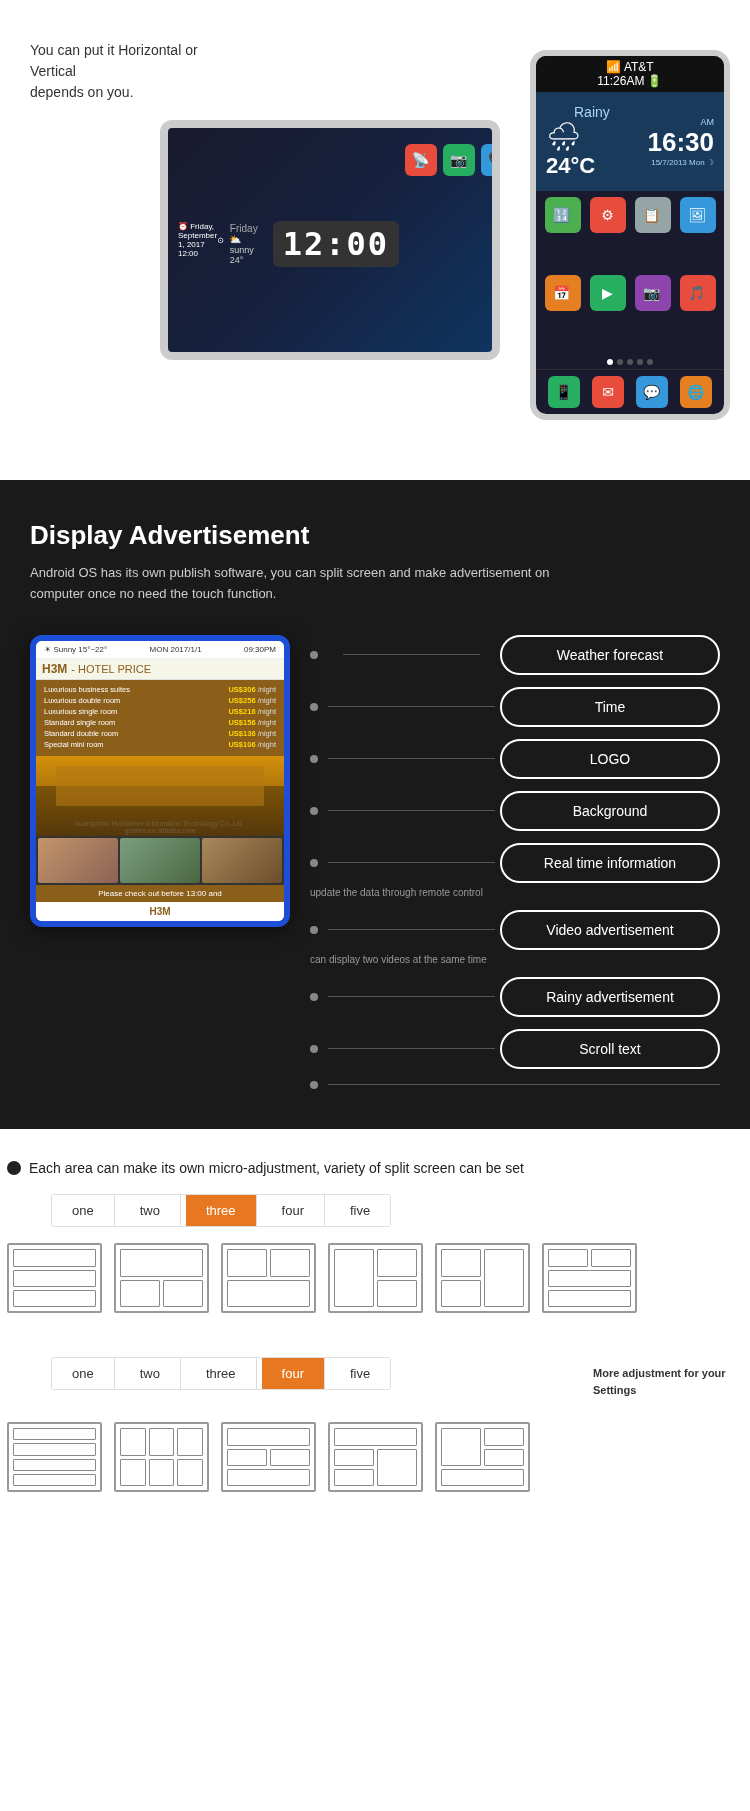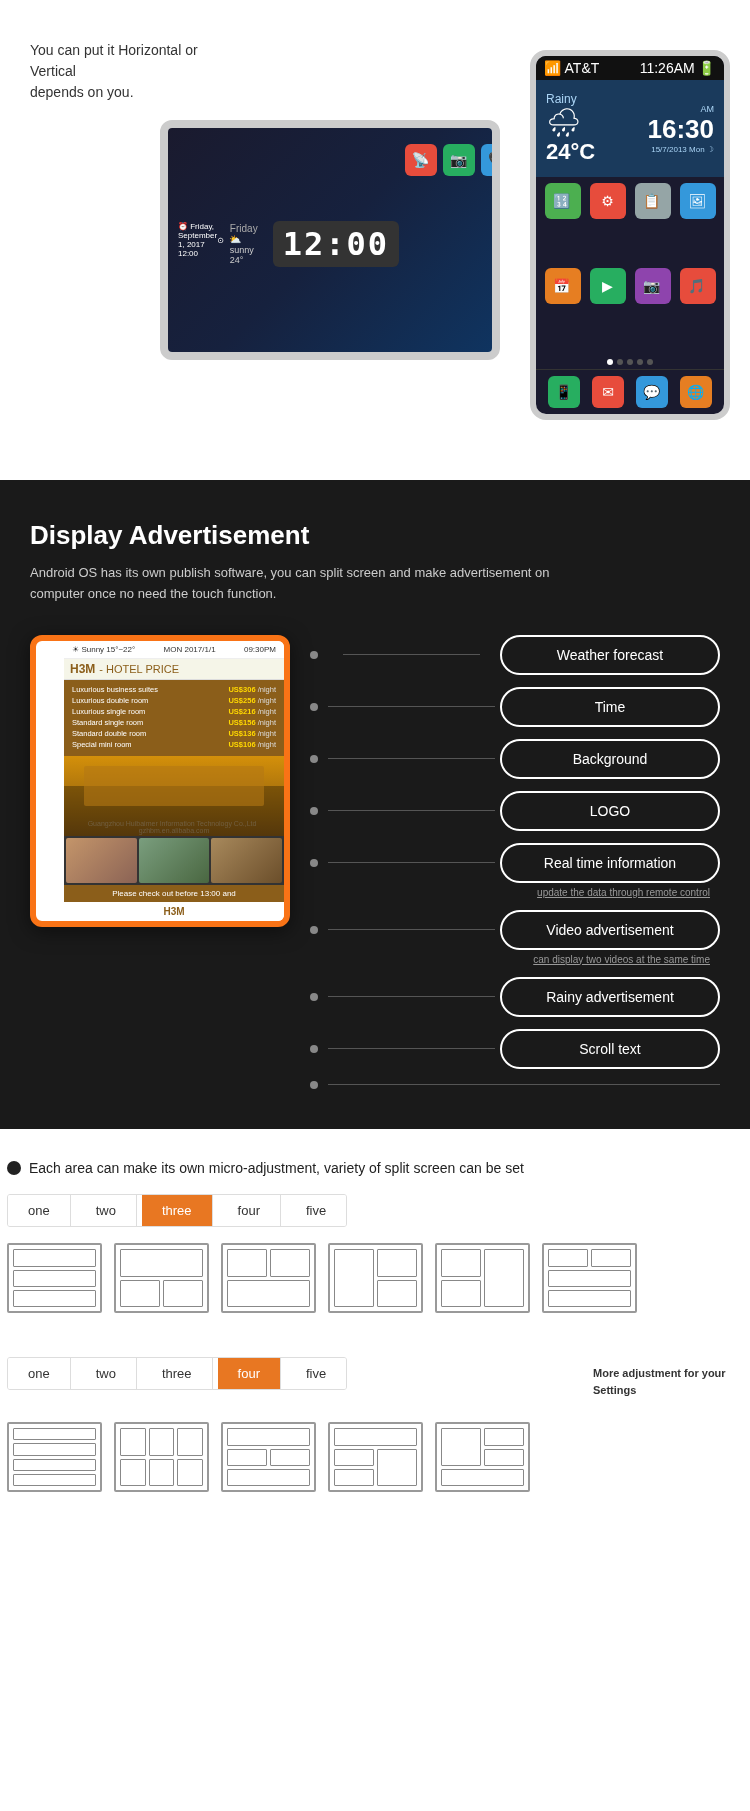--- a/index.html
+++ b/index.html
@@ -67,25 +67,26 @@
     .phone-screen {
       width: 100%;
       height: 100%;
       background: #1a1a2e;
       display: flex;
       flex-direction: column;
     }
     .phone-topbar {
       display: flex;
       justify-content: space-between;
-      align-items: flex-start;
+      align-items: center;
       padding: 4px 8px;
       color: #fff;
-      font-size: 14px;
+      font-size: 12px;
       background: #111;
+      flex-direction: column;
     }
     .phone-weather {
       display: flex;
       justify-content: space-between;
       align-items: center;
       padding: 12px 10px;
       background: #1a3a5c;
       color: #fff;
     }
     .phone-temp { font-size: 22px; font-weight: bold; }
@@ -148,24 +149,23 @@
     .ad-layout {
       display: flex;
       gap: 20px;
       align-items: flex-start;
     }
     .hotel-screen {
       width: 260px;
       min-width: 260px;
       background: #fff;
       border-radius: 12px;
-      border: 6px solid #f97316;
+      border: 6px solid #1d4ed8;
       overflow: hidden;
       box-shadow: 0 4px 20px rgba(0,0,0,0.5);
-      padding-left: 28px;
     }
     .hotel-topbar {
       background: #fff;
       display: flex;
       justify-content: space-between;
       padding: 4px 8px;
       font-size: 8px;
       color: #333;
       border-bottom: 1px solid #eee;
     }
@@ -240,24 +240,23 @@
       font-size: 14px;
       text-align: center;
       cursor: pointer;
       display: block;
       width: 220px;
       margin-left: auto;
     }
     .feature-note {
       color: #999;
       font-size: 10px;
-      text-align: right;
+      text-align: left;
       margin-top: -8px;
       padding-right: 10px;
-      text-decoration: underline;
     }
     .dot-bullet {
       width: 8px;
       height: 8px;
       background: #888;
       border-radius: 50%;
       margin-right: 5px;
       flex-shrink: 0;
     }
 
@@ -286,20 +285,21 @@
       line-height: 1.4;
     }
     .tab-row {
       display: flex;
       gap: 5px;
       margin-bottom: 16px;
       border: 1px solid #ddd;
       border-radius: 3px;
       overflow: hidden;
       width: fit-content;
+      margin-left: 44px;
     }
     .tab-btn {
       padding: 8px 20px;
       font-size: 13px;
       border: none;
       background: #fff;
       cursor: pointer;
       border-right: 1px solid #ddd;
       color: #333;
     }
@@ -384,21 +384,21 @@
     </div>
 
     <div class="phone-device">
       <div class="phone-screen">
         <div class="phone-topbar">
           <span>📶 AT&amp;T</span>
           <span>11:26AM 🔋</span>
         </div>
         <div class="phone-weather">
           <div>
-            <div style="font-size:12px;color:#aad4f5;">Rainy</div>
+            <div style="font-size:14px;color:#aad4f5;margin-left:28px;">Rainy</div>
             <div style="font-size:28px;">🌧</div>
             <div class="phone-temp">24°C</div>
           </div>
           <div style="text-align:right;">
             <div style="font-size:9px;color:#aad4f5;">AM</div>
             <div class="phone-time-big">16:30</div>
             <div style="font-size:8px;color:#aad4f5;">15/7/2013  Mon ☽</div>
           </div>
         </div>
         <div class="phone-apps-grid">
@@ -502,27 +502,27 @@
 
       <div style="display:flex;align-items:center;gap:5px;">
         <div class="dot-bullet"></div>
         <div style="flex:1;height:1px;background:#555;"></div>
         <button class="feature-btn">Time</button>
       </div>
 
       <div style="display:flex;align-items:center;gap:5px;">
         <div class="dot-bullet"></div>
         <div style="flex:1;height:1px;background:#555;"></div>
+        <button class="feature-btn">LOGO</button>
+      </div>
+
+      <div style="display:flex;align-items:center;gap:5px;">
+        <div class="dot-bullet"></div>
+        <div style="flex:1;height:1px;background:#555;"></div>
         <button class="feature-btn">Background</button>
-      </div>
-
-      <div style="display:flex;align-items:center;gap:5px;">
-        <div class="dot-bullet"></div>
-        <div style="flex:1;height:1px;background:#555;"></div>
-        <button class="feature-btn">LOGO</button>
       </div>
 
       <div style="display:flex;align-items:center;gap:5px;">
         <div class="dot-bullet"></div>
         <div style="flex:1;height:1px;background:#555;"></div>
         <button class="feature-btn">Real time information</button>
       </div>
       <div class="feature-note">update the data through remote control</div>
 
       <div style="display:flex;align-items:center;gap:5px;">

